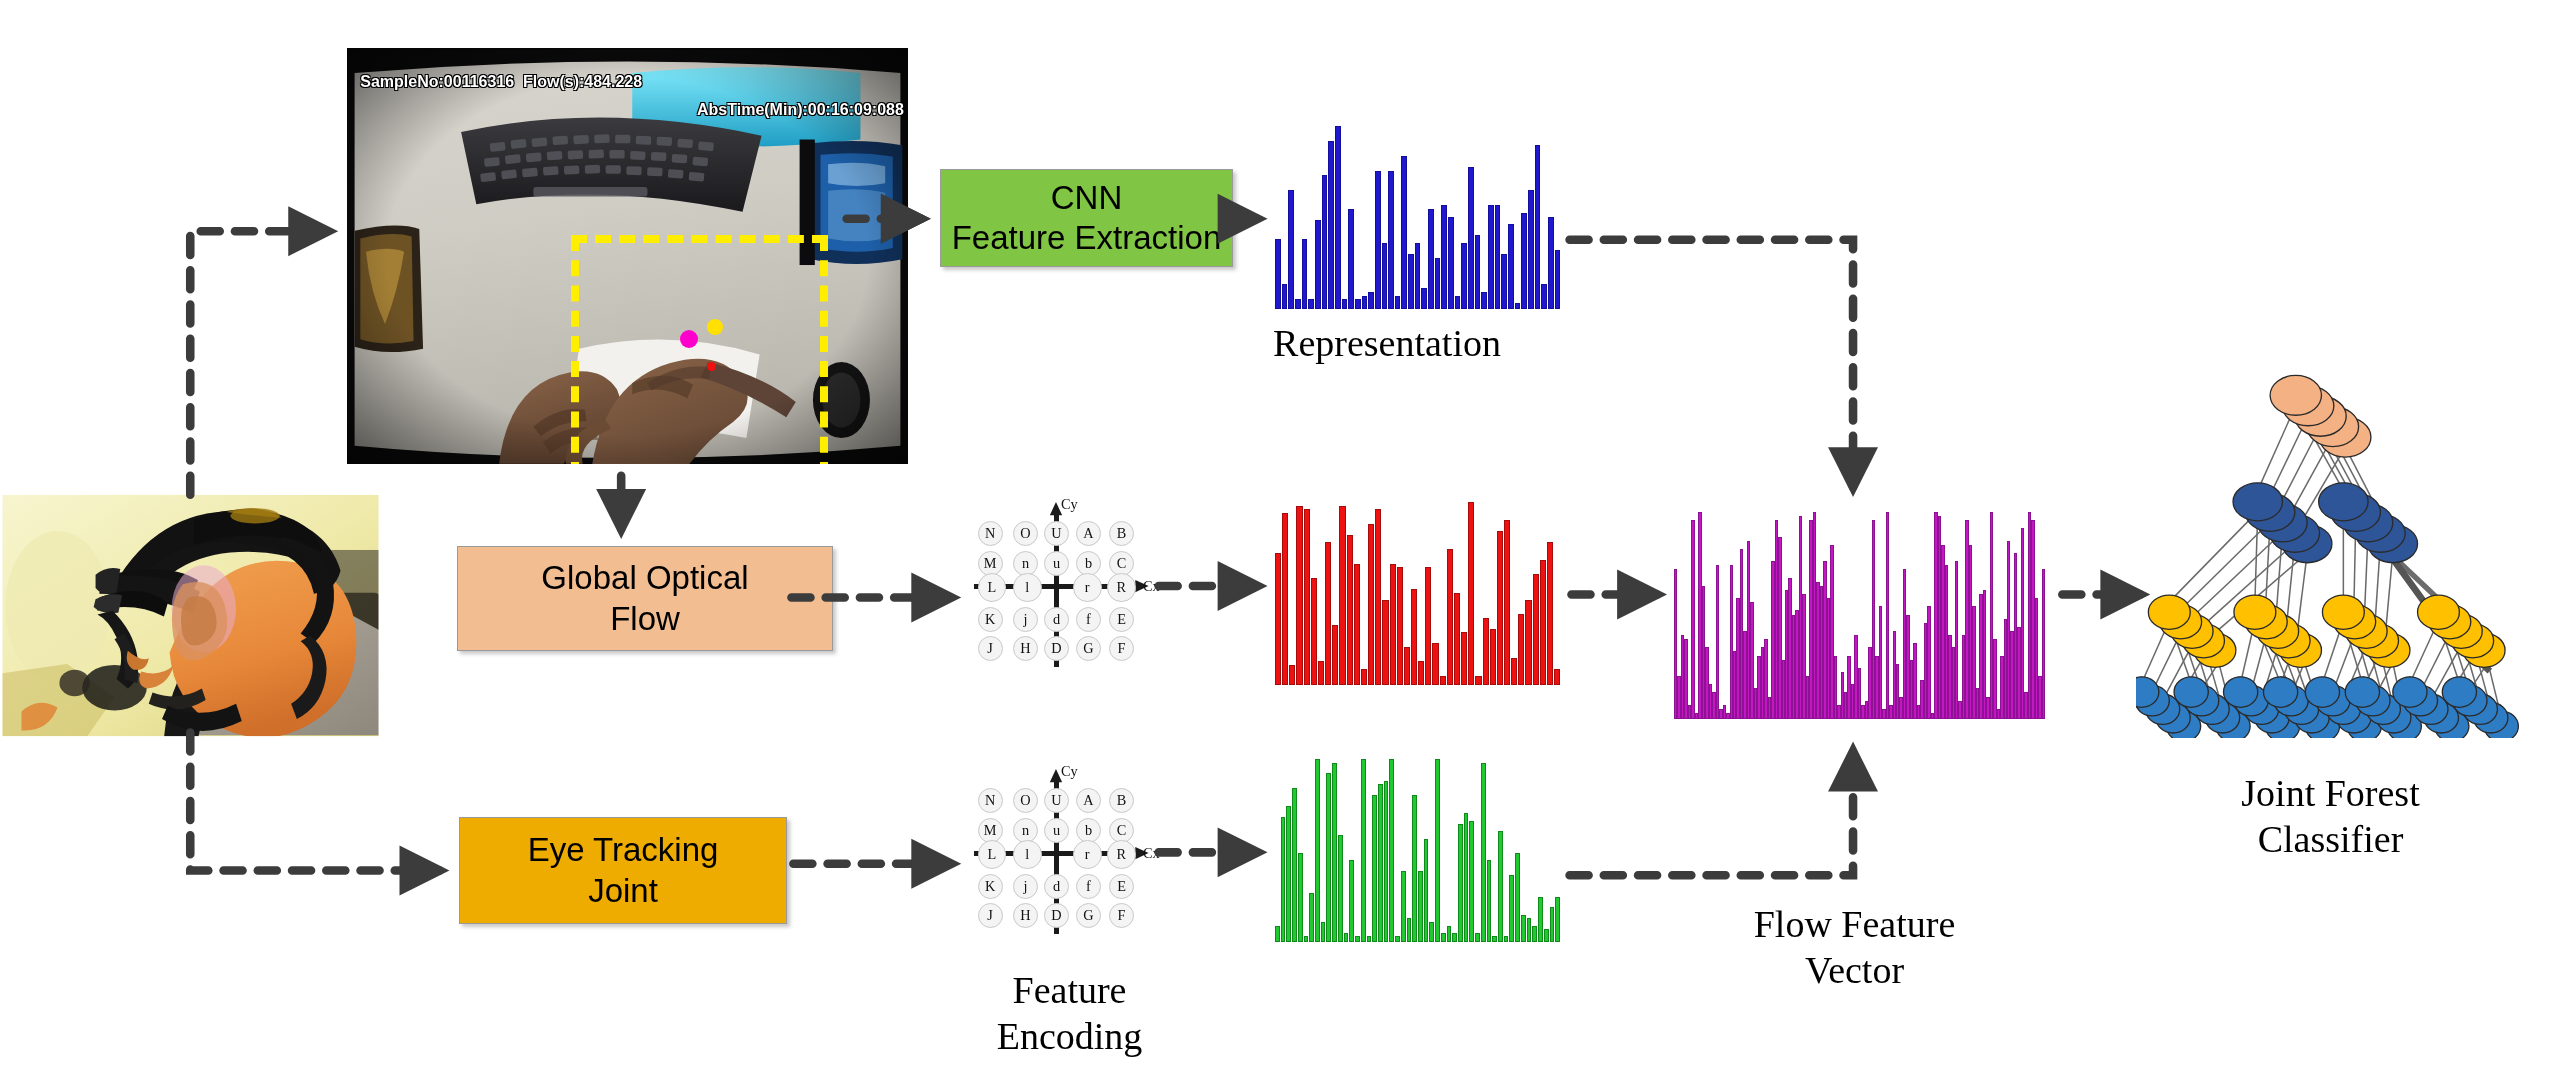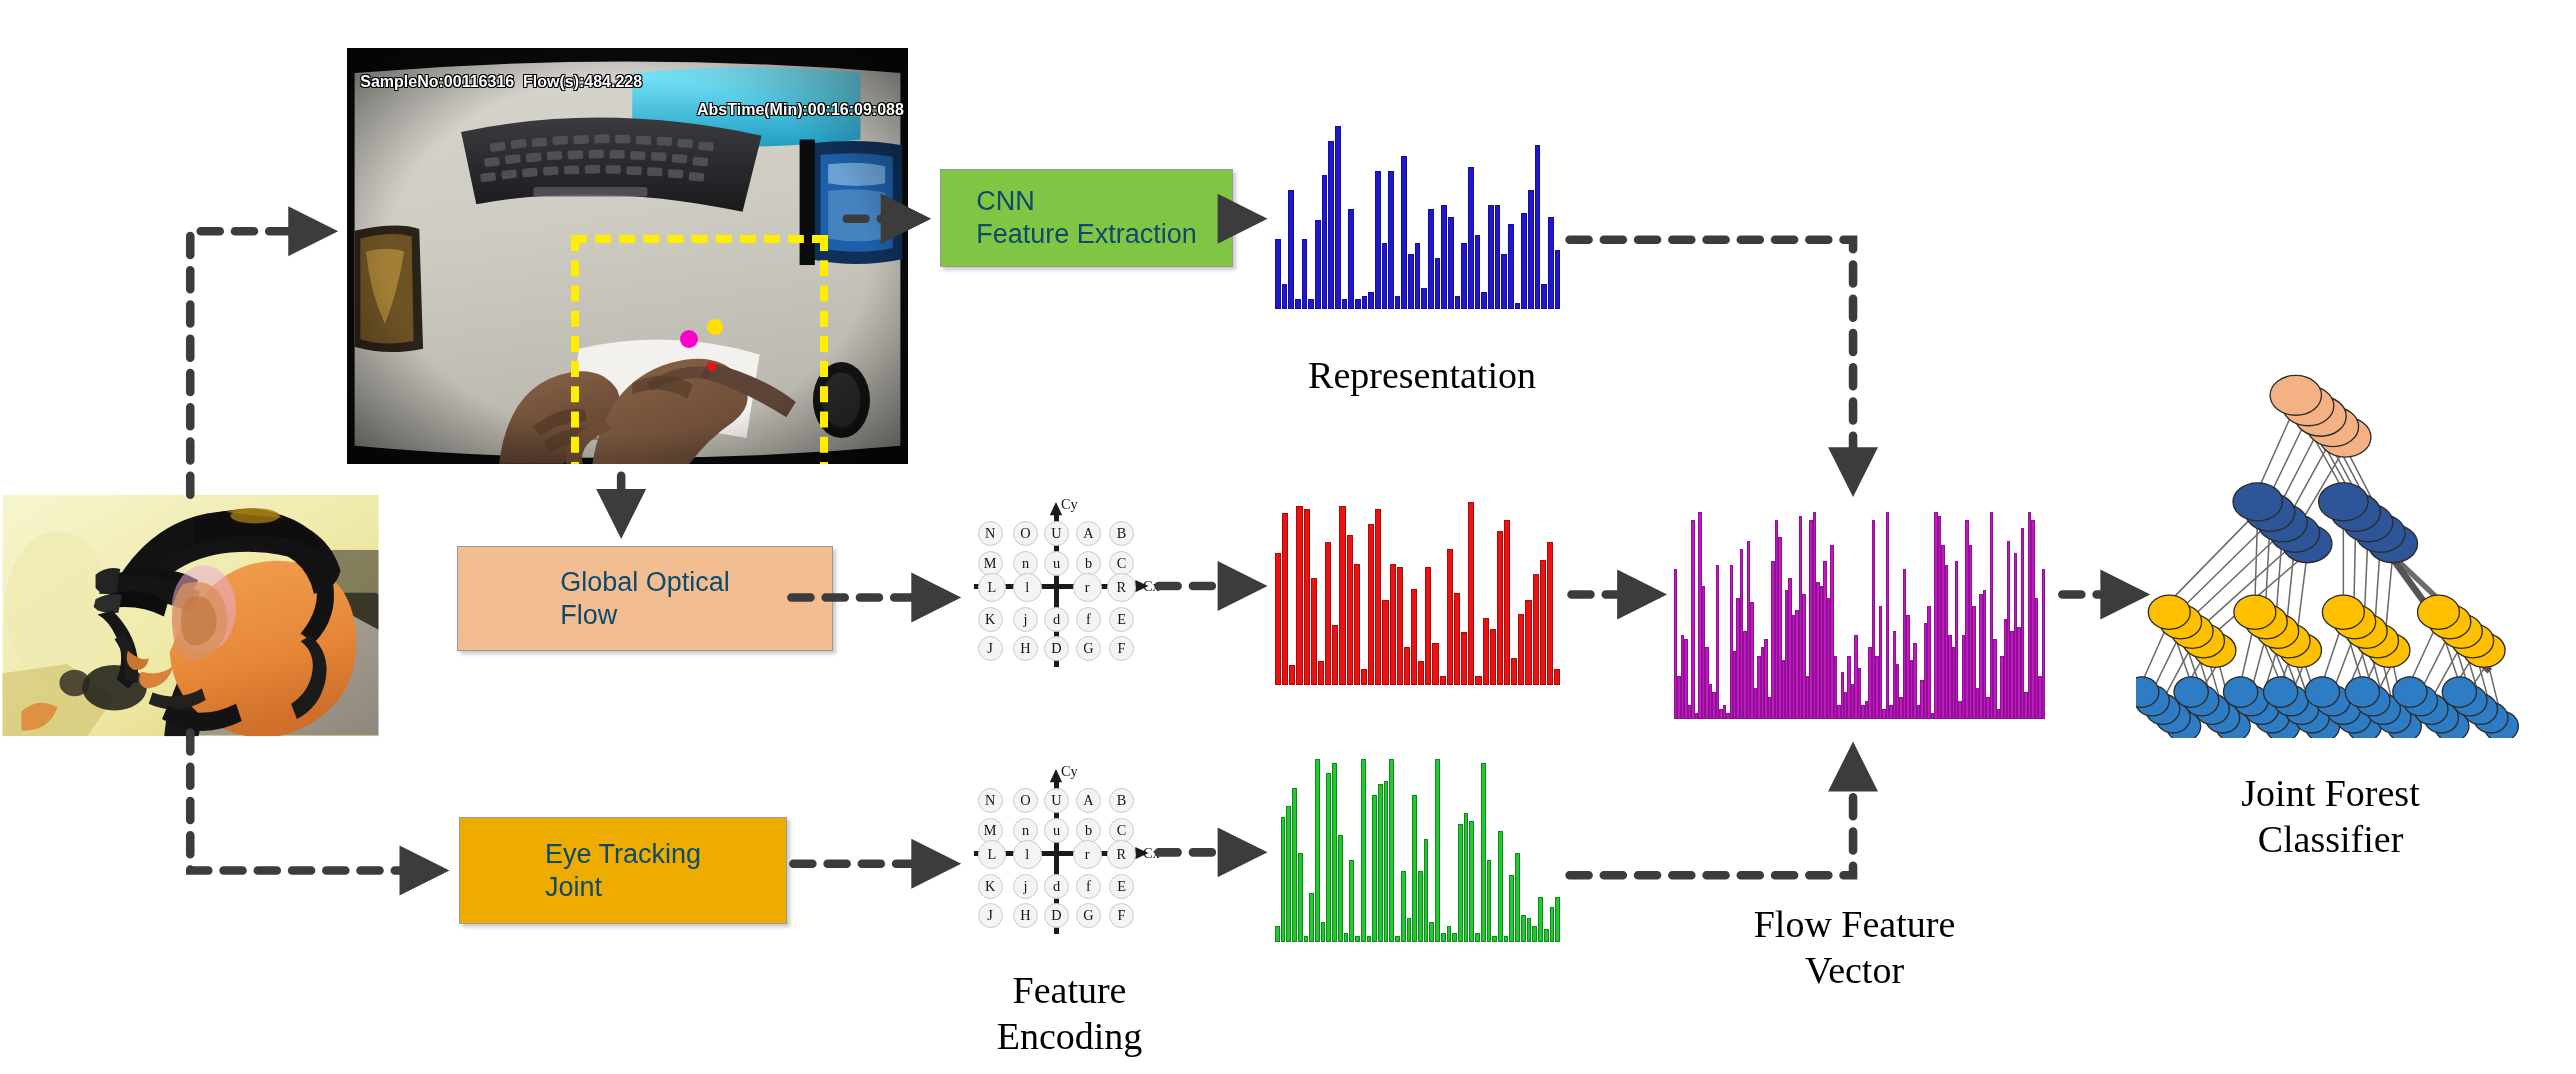--- a/index.html
+++ b/index.html
@@ -2,22 +2,22 @@
 <html style="font-size:15px"><head>
 <meta charset="utf-8">
 <style>
   html,body{margin:0;padding:0;background:#ffffff;}
   body{width:2576px;height:1075px;position:relative;overflow:hidden;
        font-family:"Liberation Sans",sans-serif;}
   .abs{position:absolute;}
 
   
   .pbox{position:absolute;display:flex;align-items:center;justify-content:center;
-        text-align:left;line-height:1.22;color:#0c4a6e;
-        font-family:"Liberation Sans",sans-serif;font-size:27px;
+        text-align:center;line-height:1.22;color:#000000;
+        font-family:"Liberation Sans",sans-serif;font-size:33px;
         border:1px solid #9a9a9a;box-shadow:2.9px 2.9px 3.8px rgba(0,0,0,.22);
         box-sizing:border-box;}
   .pbox-cnn{background:#80c543;}
   .pbox-gof{background:#f2bd91;}
   .pbox-eye{background:#eeab00;}
 
   
   .cap{position:absolute;font-family:"Liberation Serif",serif;color:#000;
        font-size:38px;text-align:center;line-height:1.2;white-space:pre-line;}
 
@@ -737,21 +737,21 @@
       <g>
         <ellipse cx="384" cy="388" rx="18" ry="16" fill="#2e7cc4" stroke="#2b2b2b" stroke-width="1.4"></ellipse>
         <ellipse cx="373" cy="379" rx="18" ry="16" fill="#2e7cc4" stroke="#2b2b2b" stroke-width="1.4"></ellipse>
         <ellipse cx="362" cy="370" rx="18" ry="16" fill="#2e7cc4" stroke="#2b2b2b" stroke-width="1.4"></ellipse>
         <ellipse cx="351" cy="361" rx="18" ry="16" fill="#2e7cc4" stroke="#2b2b2b" stroke-width="1.4"></ellipse>
         <ellipse cx="340" cy="352" rx="18" ry="16" fill="#2e7cc4" stroke="#2b2b2b" stroke-width="1.4"></ellipse>
       </g>
     </svg>
 </div>
 
-<div class="cap" style="left:1265px;top:321px;width:314px;margin-top:32px;">Representation</div>
+<div class="cap" style="left:1230px;top:321px;width:314px;">Representation</div>
 
 <div class="cap" style="left:927px;top:968px;width:285px;">Feature
 Encoding</div>
 
 <div class="cap" style="left:1693px;top:902px;width:323px;">Flow Feature
 Vector</div>
 
 <div class="cap" style="left:2140px;top:771px;width:381px;">Joint Forest
 Classifier</div>
 

